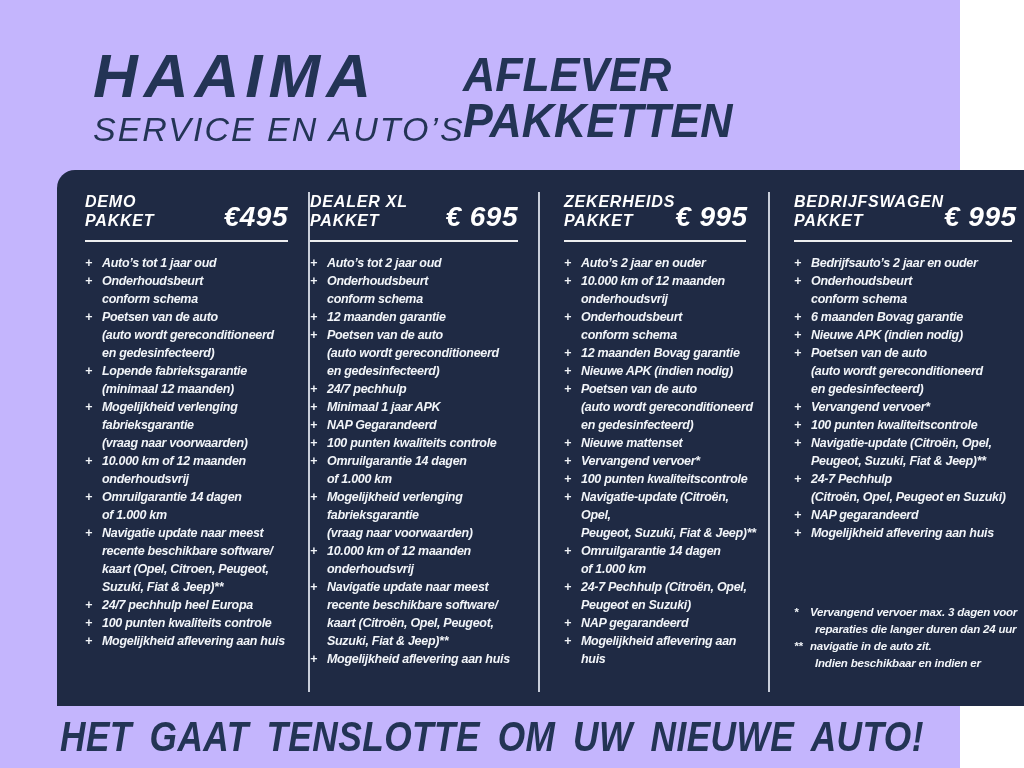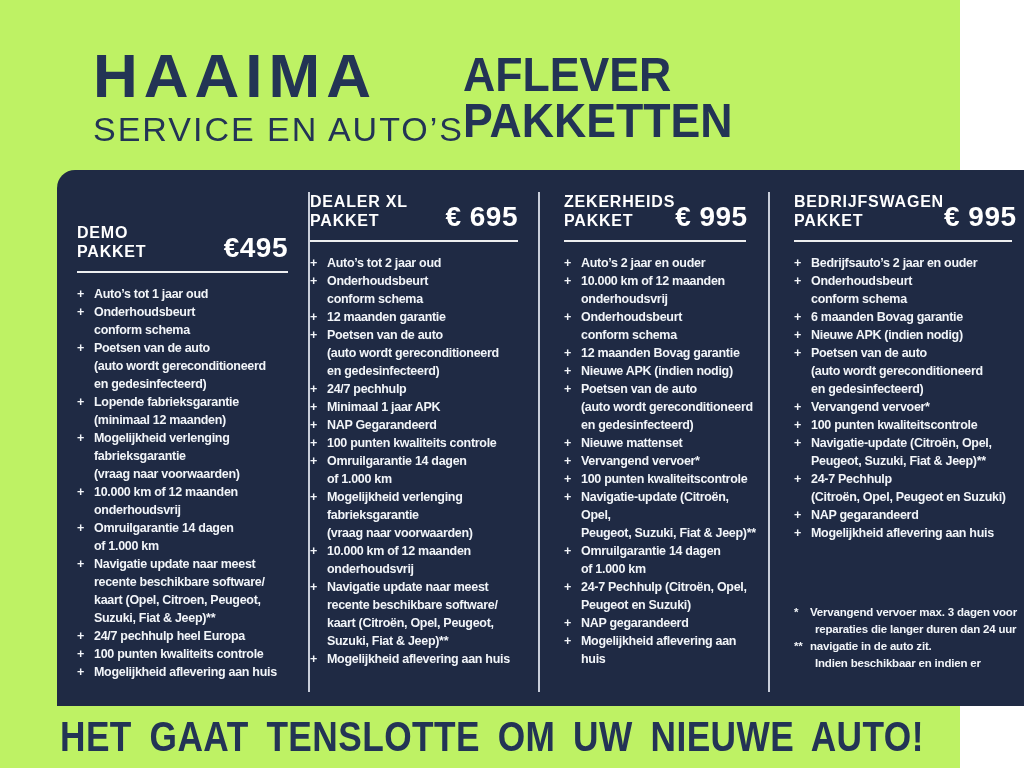--- a/index.html
+++ b/index.html
@@ -4,36 +4,36 @@
 <style>
   :root{
     --navy:#1F2A44;
     --brand:#233455;
     --divider:#C9CEDA;
     --txt:#F2F5F9;
   }
   *{margin:0;padding:0;box-sizing:border-box;}
   html,body{width:1024px;height:768px;background:#ffffff;overflow:hidden;
     font-family:"Liberation Sans","DejaVu Sans",sans-serif;}
-  .page{position:relative;width:960px;height:768px;background:#bef264;}
+  .page{position:relative;width:960px;height:768px;background:#c4b5fd;font-style:italic;}
 
   
   .brand{position:absolute;left:93px;top:46px;color:var(--brand);}
   .brand-name{font-size:62px;font-weight:bold;letter-spacing:6px;line-height:60px;}
   .brand-sub{font-size:34px;font-weight:400;letter-spacing:2px;margin-top:4px;}
   .doc-title{position:absolute;left:463px;top:52px;color:var(--brand);
     font-size:48px;font-weight:bold;line-height:46px;letter-spacing:0px;
     transform:scaleX(0.93);transform-origin:left top;}
 
   
   .card{position:absolute;left:57px;top:170px;width:967px;height:536px;
     background:var(--navy);border-radius:18px 0 0 0;display:flex;
     padding-top:22px;padding-bottom:14px;color:var(--txt);}
   .pkg-col{height:100%;}
-  .pkg-col:nth-child(1){width:251px;padding-left:20px;padding-right:8px;margin-top:31px;}
+  .pkg-col:nth-child(1){width:251px;padding-left:28px;padding-right:8px;}
   .pkg-col:nth-child(2){width:230px;padding-right:8px;border-left:2px solid var(--divider);}
   .pkg-col:nth-child(3){width:230px;padding-left:24px;padding-right:10px;border-left:2px solid var(--divider);}
   .pkg-col:nth-child(4){width:256px;padding-left:24px;border-left:2px solid var(--divider);}
 
   .pkg-head{display:flex;justify-content:space-between;align-items:flex-end;margin-right:12px;}
   .pkg-title{font-size:16px;font-weight:bold;letter-spacing:0.8px;line-height:19px;color:#fff;}
   .pkg-price{font-size:28px;font-weight:bold;color:#fff;letter-spacing:0.5px;transform:translateY(3px);white-space:nowrap;}
   .pkg-rule{height:2px;background:rgba(255,255,255,0.92);margin:10px 12px 12px 0;}
 
   .pkg-item{display:flex;font-size:12.5px;font-weight:bold;letter-spacing:-0.3px;line-height:18px;}

